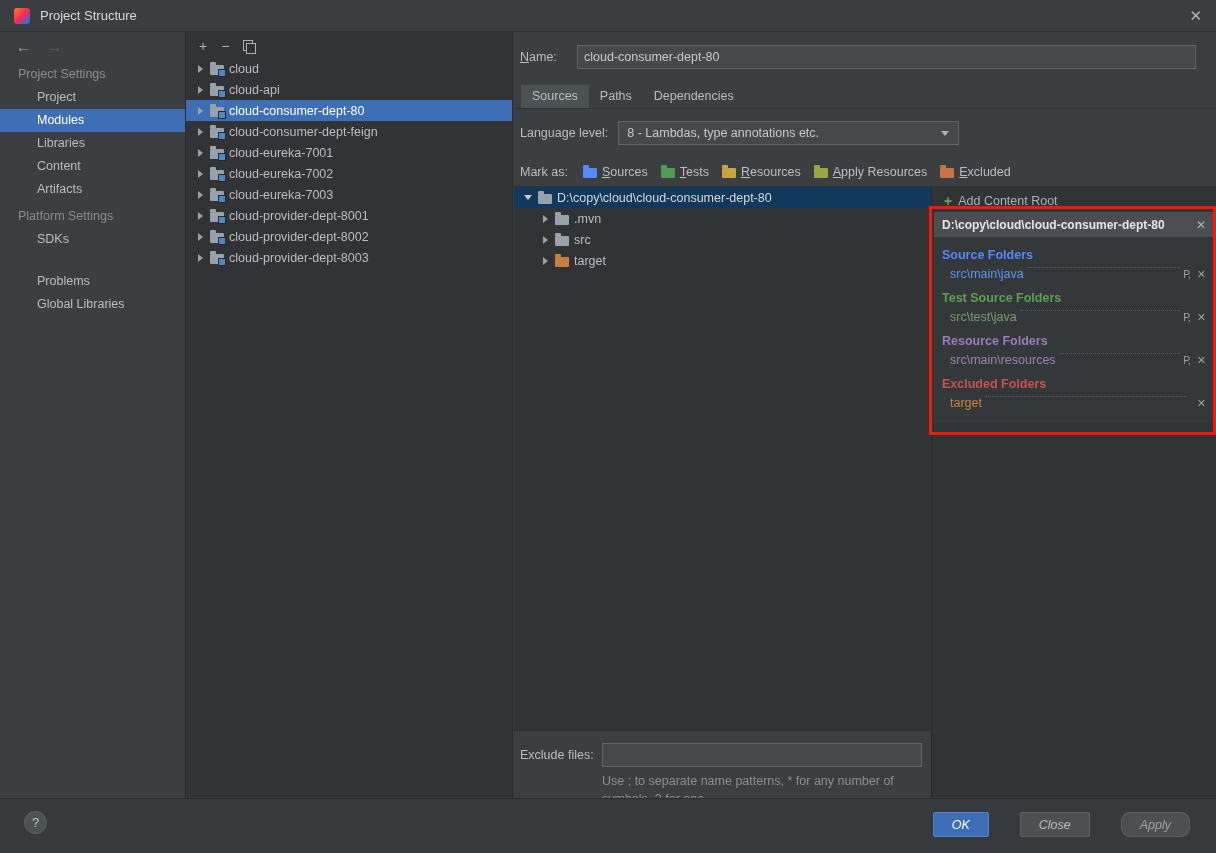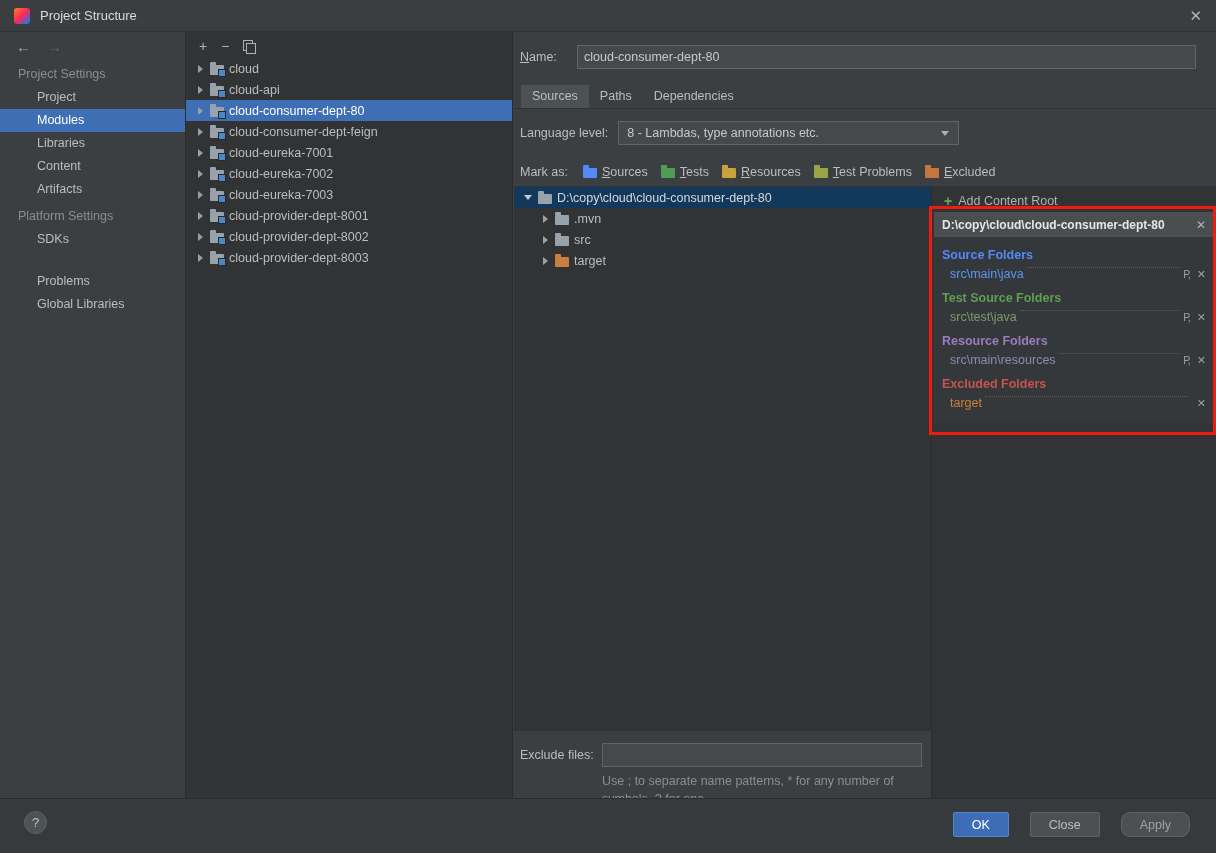--- a/index.html
+++ b/index.html
@@ -91,21 +91,21 @@
 
   #exclude-area { position:absolute; left:0; top:699px; width:417px; height:67px; background:#3C3F41; padding:12px 0 0 6px; }
   #exclude-row { display:flex; align-items:center; }
   #exclude-row label { width:82px; flex:none; }
   #exclude-input { width:320px; }
   #exclude-hint { margin:6px 0 0 82px; width:326px; color:#8A8E91; line-height:1.4; }
 
   
   #bottombar { position:absolute; left:0; bottom:0; right:0; height:55px; background:#363A3C; border-top:1px solid #2A2D2F; }
   #help-btn { position:absolute; left:24px; top:12px; width:23px; height:23px; border-radius:50%; background:#4D5254; border:1px solid #5E6264; color:#C2C4C6; display:flex; align-items:center; justify-content:center; font-size:13px; }
-  #footer-buttons { position:absolute; right:26px; top:13px; display:flex; gap:21px; }
+  #footer-buttons { position:absolute; right:26px; top:13px; display:flex; gap:31px;font-style:italic; }
   .btn { height:25px; padding:0 18px; background:#4C5052; border:1px solid #5E6264; color:#BBBDBF; font-size:12.5px; display:flex; align-items:center; border-radius:2px; }
   .btn.primary { background:#3D6DB5; border-color:#5285C9; color:#FFFFFF; }
   .btn.apply { color:#9EA1A3;border-radius:9px; }
 
   
   #red-annotation { position:absolute; left:929px; top:206px; width:287px; height:229px; border:3px solid #F01A0F; z-index:30; pointer-events:none; }
 </style>
 </head>
 <body>
 
@@ -223,21 +223,21 @@
       <span class="mark-opt">
         <span class="folder" style="--fc: #509C54;"></span>
         <span class="mn">Tests</span>
       </span>
       <span class="mark-opt">
         <span class="folder" style="--fc: #C9A33C;"></span>
         <span class="mn">Resources</span>
       </span>
       <span class="mark-opt">
         <span class="folder" style="--fc: #9AA543;"></span>
-        <span class="mn">Test Problems</span>
+        <span class="mn">Apply Resources</span>
       </span>
       <span class="mark-opt">
         <span class="folder" style="--fc: #C77540;"></span>
         <span class="mn">Excluded</span>
       </span>
     </div>
 
     <div id="tree-pane">
       <div class="trow root-row">
         <span class="chev down"></span>

